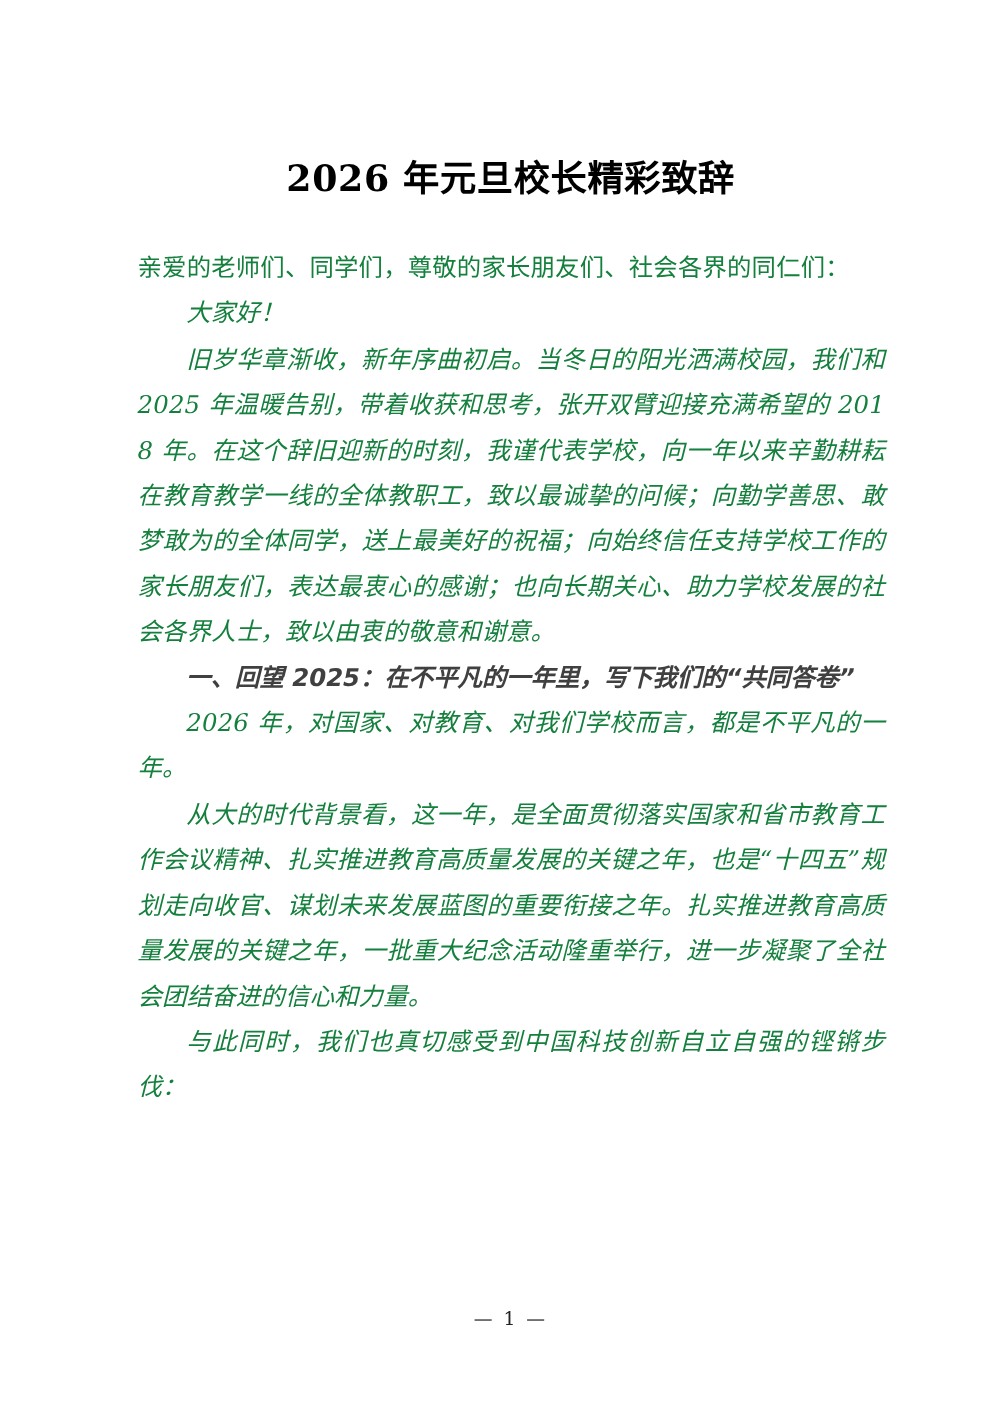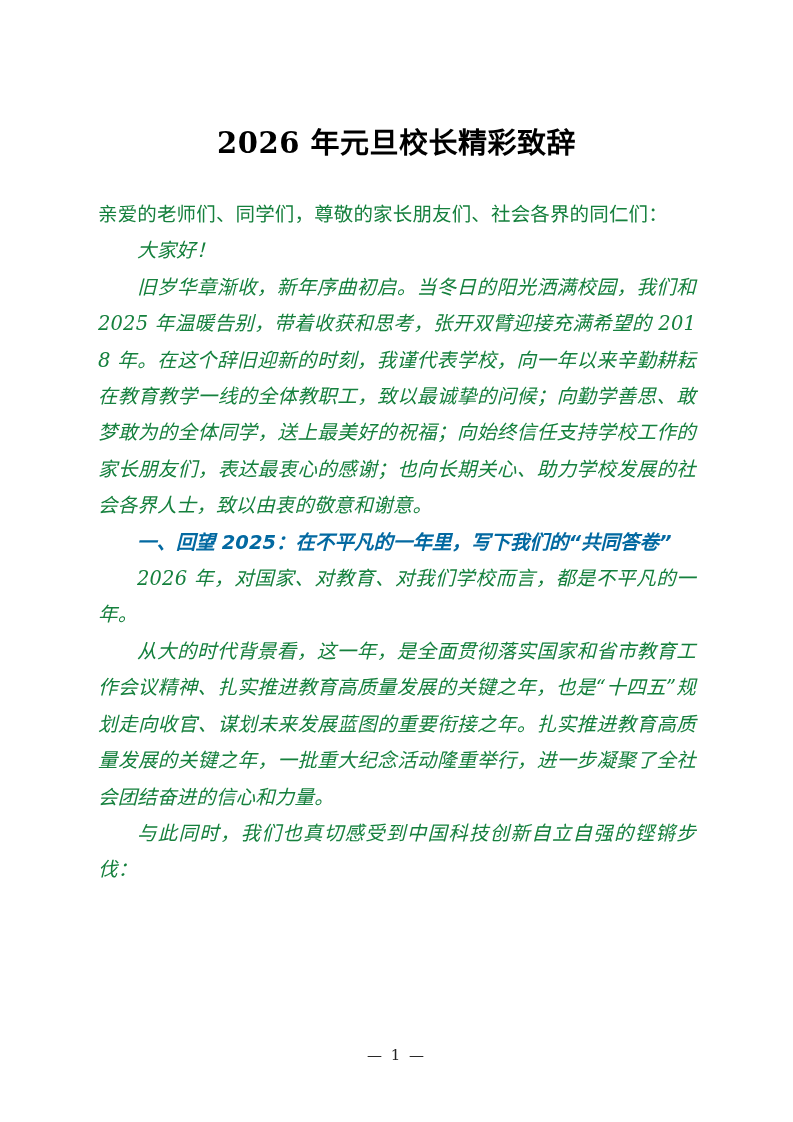--- a/index.html
+++ b/index.html
@@ -14,21 +14,21 @@
     height: 1122px;
     position: relative;
     overflow: hidden;
     font-family: "DejaVu Serif", "Liberation Serif", serif;
     color: #000000;
     -webkit-font-smoothing: antialiased;
   }
 
   .page {
     position: absolute;
-    left: 0;
+    left: 12px;
     top: 0;
     width: 728px;
     height: 1122px;
     background: #ffffff;
     box-sizing: border-box;
   }
 
   
   .doc-title {
     position: absolute;
@@ -69,21 +69,21 @@
     text-indent: 2em;
     font-style: italic;
   }
 
   .para.heading {
     font-family: "DejaVu Sans", "Liberation Sans", sans-serif;
     font-weight: bold;
     font-size: 19.5px;
     line-height: 36.4px;
     letter-spacing: 0px;
-    color: #0369a1;
+    color: #404040;
   }
 
   
   .page-footer {
     position: absolute;
     left: 0;
     top: 1044px;
     width: 793px;
     text-align: center;
     font-family: "DejaVu Serif", "Liberation Serif", serif;

